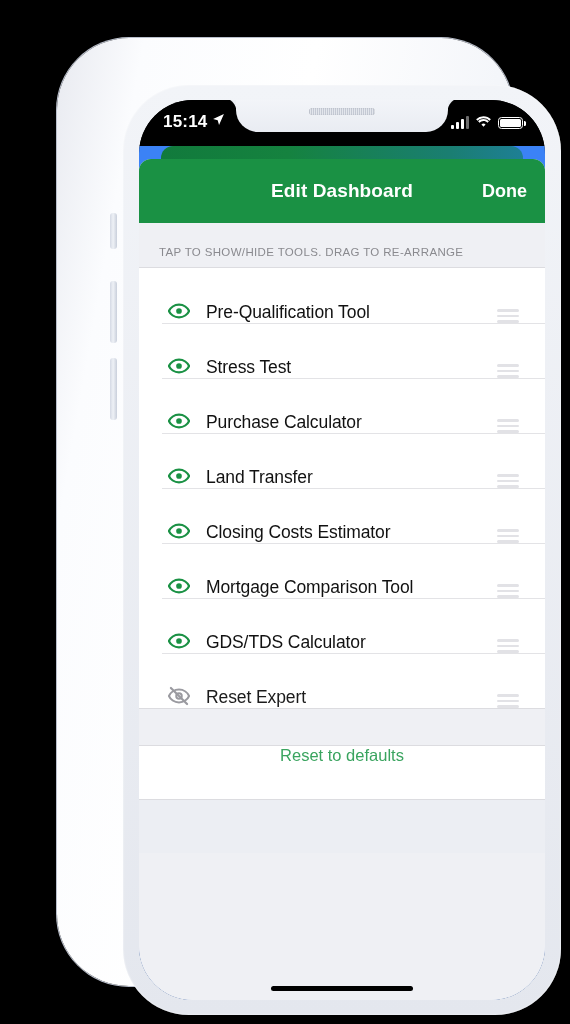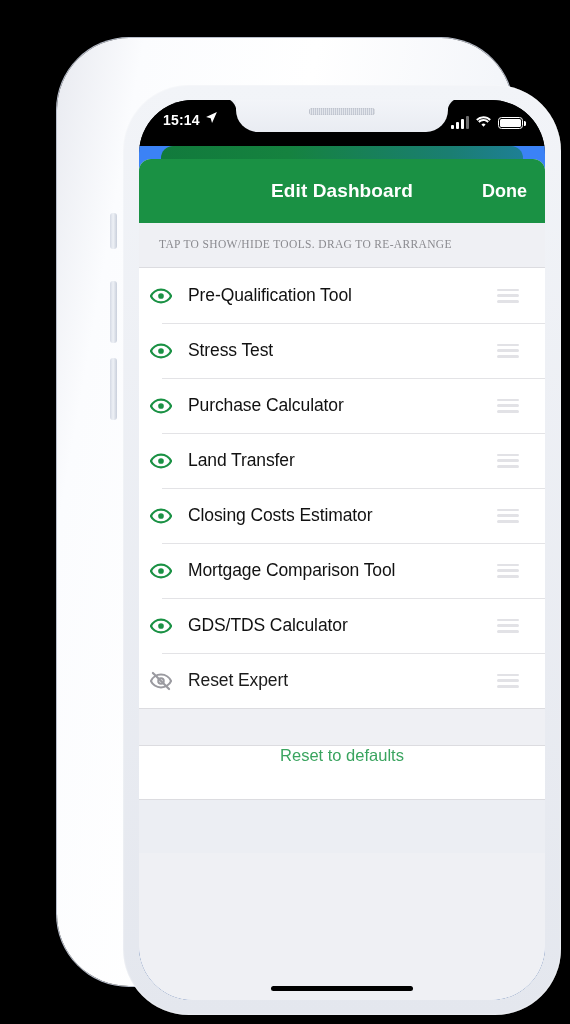--- a/index.html
+++ b/index.html
@@ -36,21 +36,21 @@
   .btn-voldn{left:53px; top:320px; width:7px; height:62px;}
   .btn-power{right:53px; top:253px; width:7px; height:105px;
     background:linear-gradient(90deg,#c9cfdb,#f2f5fa 55%,#dfe4ee);}
 
   
   .statusbar{
     position:absolute;left:0;top:0;width:406px;height:46px;background:#000;
     color:#fff;z-index:6;
   }
   .sb-time{
-    position:absolute;left:24px;top:11px;font-size:14px;font-weight:bold;
+    position:absolute;left:24px;top:11px;font-size:17px;font-weight:bold;
     letter-spacing:.2px;display:flex;align-items:center;gap:5px;
   }
   .loc-arrow{display:inline-block;margin-bottom:2px;}
   .sb-right{position:absolute;right:22px;top:14px;display:flex;align-items:center;gap:6px;}
   .cell-bars{display:flex;align-items:flex-end;gap:2px;height:12px;}
   .cell-bars i{display:block;width:3px;background:#fff;border-radius:1px;}
   .cell-bars i:nth-child(1){height:4px;}
   .cell-bars i:nth-child(2){height:7px;}
   .cell-bars i:nth-child(3){height:10px;}
   .cell-bars i:nth-child(4){height:13px;background:#6d6d6d;}
@@ -98,27 +98,27 @@
     position:relative;height:64px;background:#1a9144;display:flex;align-items:center;
     justify-content:center;
   }
   .nav-title{color:#fff;font-size:19px;font-weight:bold;letter-spacing:.1px;}
   .nav-done{
     position:absolute;right:18px;top:50%;transform:translateY(-50%);
     color:#fff;font-size:18px;font-weight:bold;cursor:pointer;
   }
 
   .section-hint{
-    height:44px;display:flex;align-items:flex-end;padding:0 20px 17px;
-    background:#eff0f4;color:#8a8a8f;font-size:11.5px;letter-spacing:.35px;font-family:Liberation Serif, serif;
+    height:44px;display:flex;align-items:flex-end;padding:0 20px 9px;
+    background:#eff0f4;color:#8a8a8f;font-size:11.5px;letter-spacing:.35px;
   }
 
   .list{background:#fff;border-top:1px solid #dcdce0;border-bottom:1px solid #dcdce0;}
   .row{
-    position:relative;height:55px;display:flex;align-items:center;padding:0 0 0 10px;
+    position:relative;height:55px;display:flex;align-items:flex-end;padding:0 0 0 28px;
     background:#fff;cursor:pointer;
   }
   .row + .row::before{
     content:"";position:absolute;left:23px;right:0;top:0;height:1px;background:#e3e3e6;
   }
   .eye{width:24px;height:24px;flex:0 0 24px;display:flex;align-items:center;justify-content:center;}
   .row-label{
     margin-left:15px;font-size:17.5px;color:#111;letter-spacing:-.1px;flex:1;
   }
   .row.hidden .row-label{color:#1b1b1b;}

